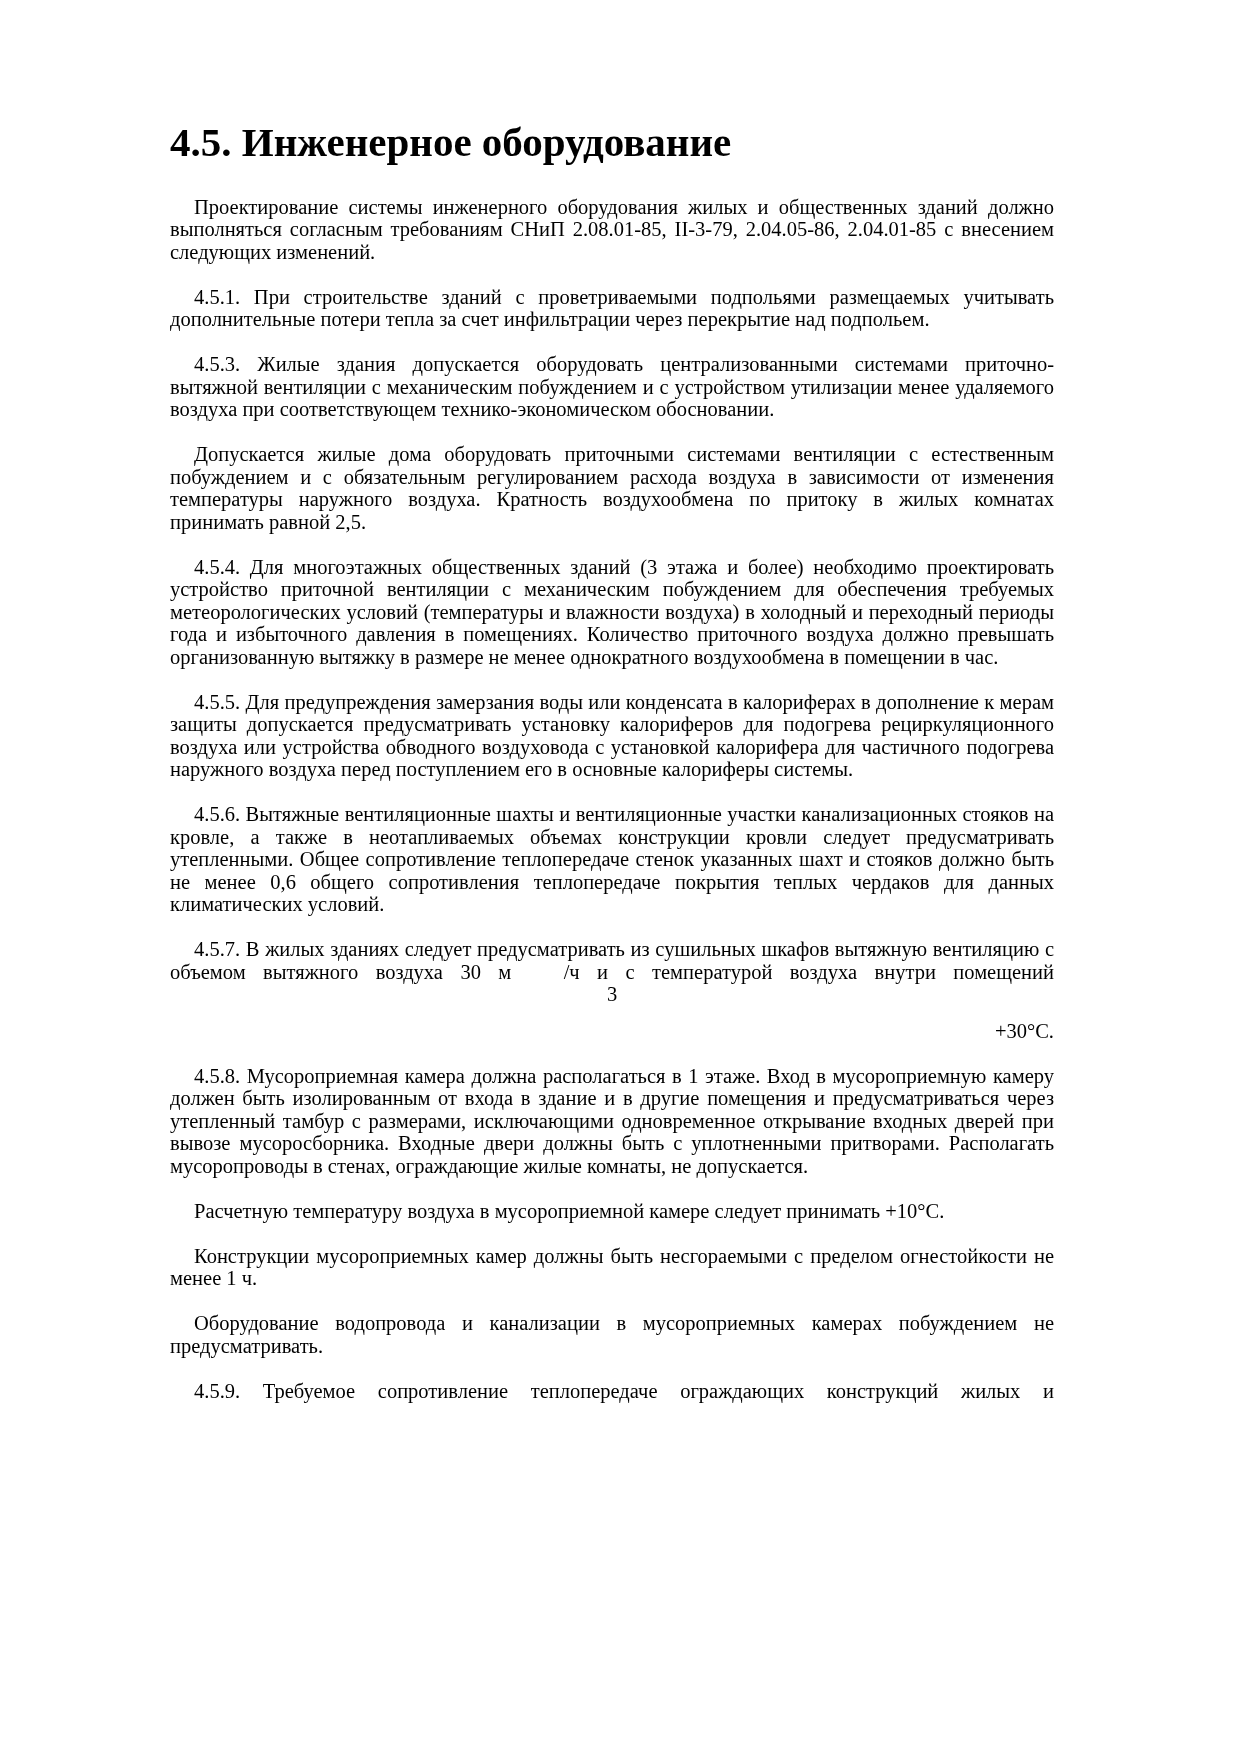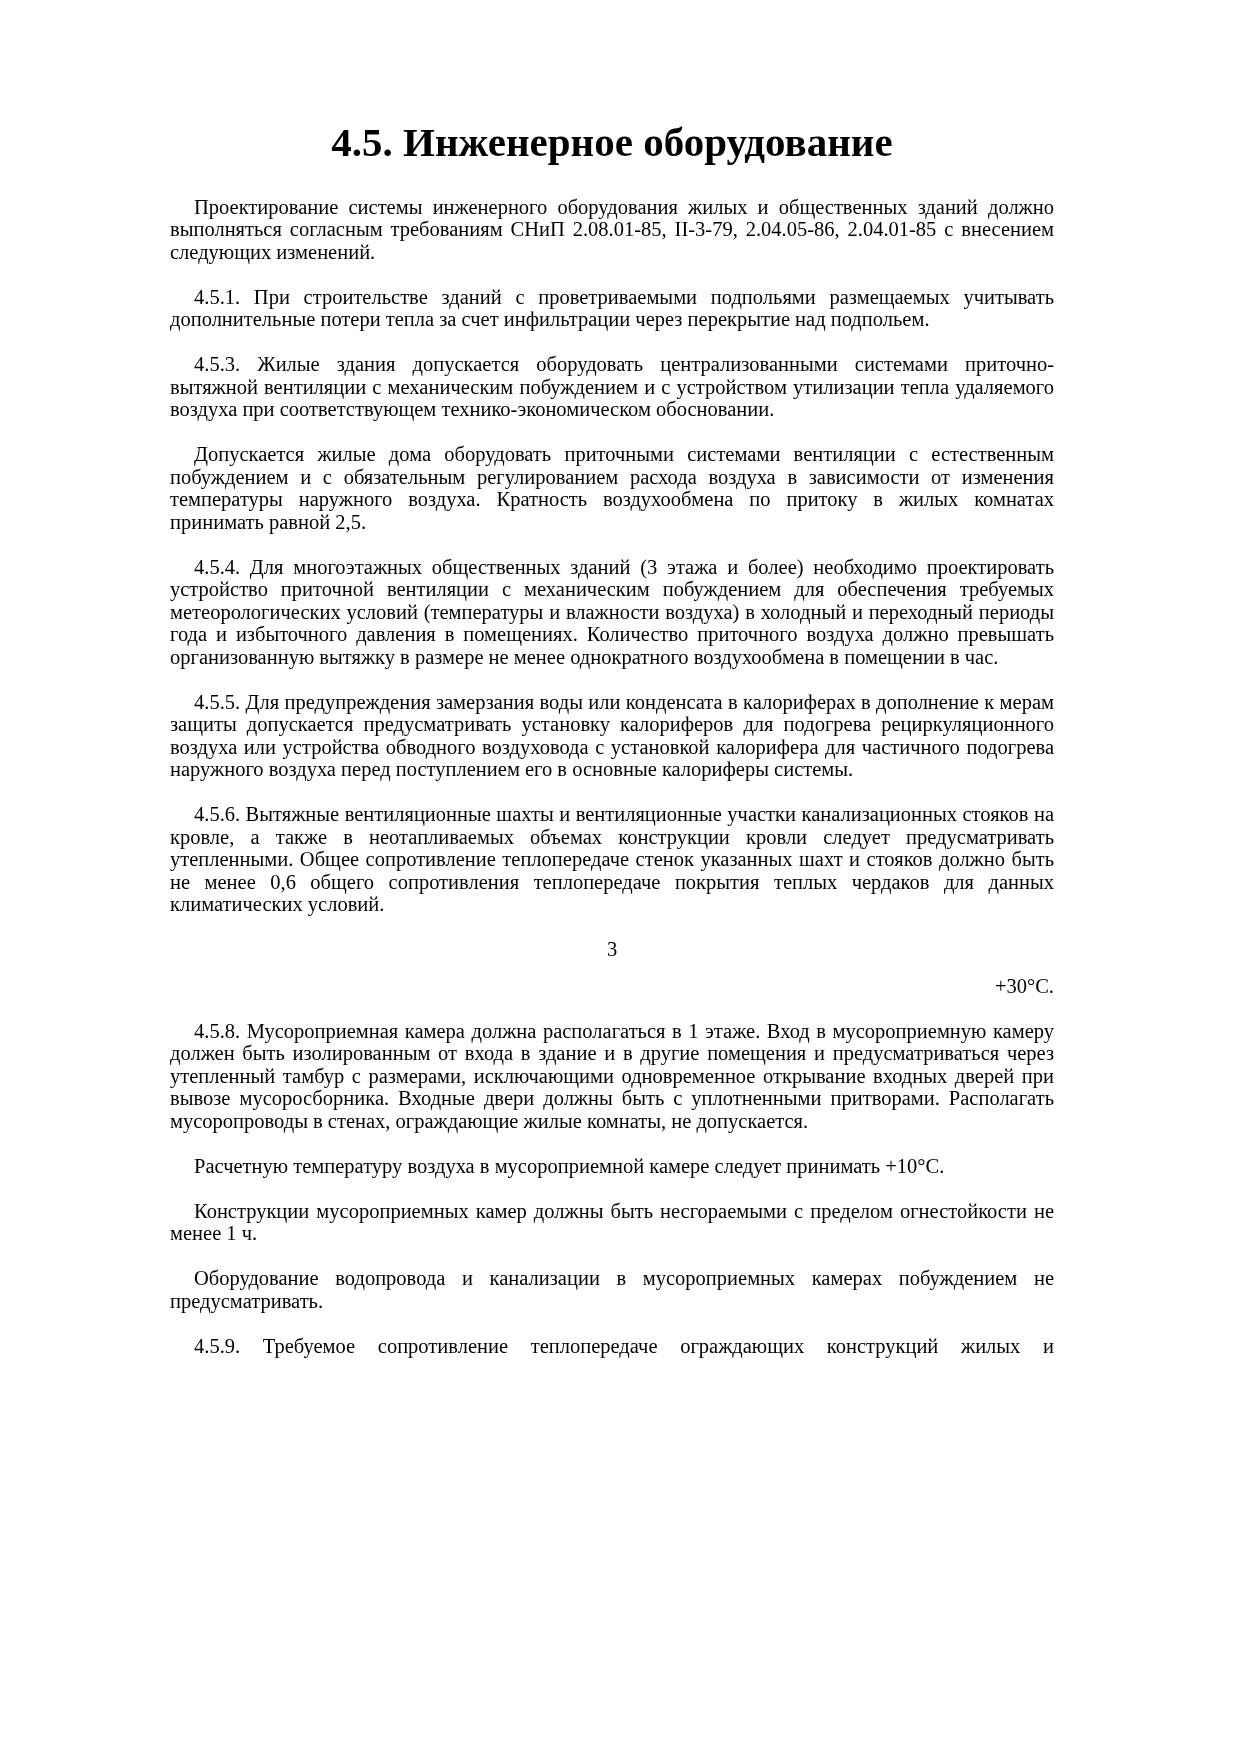--- a/index.html
+++ b/index.html
@@ -14,21 +14,20 @@
     box-sizing: border-box;
     background: #ffffff;
     color: #000000;
     padding: 131px 186px 0 170px;
     font-family: "Liberation Serif", "DejaVu Serif", serif;
     font-size: 20.5px;
     line-height: 22.5px;
     overflow: hidden;
   }
   .title {
-    text-align: center;
     font-weight: bold;
     margin: 0 0 42px 0;
   }
   .para {
     margin: 0 0 22.5px 0;
     text-align: justify;
     text-indent: 24px;
   }
   .para.tight {
     margin-bottom: 0;
@@ -50,30 +49,31 @@
 <body>
 
 <main class="page">
   <h1 class="title">4.5. Инженерное оборудование</h1>
 
   <p class="para">Проектирование системы инженерного  оборудования жилых и общественных зданий должно выполняться согласным требованиям СНиП 2.08.01-85, II-3-79, 2.04.05-86, 2.04.01-85 с внесением следующих изменений.</p>
 
   <p class="para">4.5.1. При строительстве зданий с проветриваемыми  подпольями размещаемых учитывать дополнительные потери тепла за счет инфильтрации через перекрытие над подпольем.</p>
 
 
-  <p class="para">4.5.3. Жилые здания допускается оборудовать централизованными системами приточно-вытяжной вентиляции с механическим побуждением и с устройством утилизации тепла удаляемого воздуха при соответствующем технико-экономическом обосновании.</p>
+  <p class="para">4.5.3. Жилые здания допускается оборудовать централизованными системами приточно-вытяжной вентиляции с механическим побуждением и с устройством утилизации менее удаляемого воздуха при соответствующем технико-экономическом обосновании.</p>
 
   <p class="para">Допускается жилые дома оборудовать приточными системами вентиляции с естественным побуждением и с обязательным регулированием расхода воздуха в зависимости от изменения температуры наружного воздуха. Кратность воздухообмена по притоку в жилых комнатах принимать равной 2,5.</p>
 
   <p class="para">4.5.4. Для многоэтажных общественных зданий (3 этажа и более) необходимо проектировать устройство приточной вентиляции с механическим побуждением для обеспечения требуемых метеорологических условий (температуры и влажности воздуха) в холодный и переходный периоды года и избыточного давления в помещениях. Количество приточного воздуха должно превышать организованную вытяжку в размере не менее  однократного воздухообмена в помещении в час.</p>
 
   <p class="para">4.5.5. Для предупреждения замерзания воды или конденсата в калориферах в дополнение к мерам защиты допускается предусматривать установку калориферов для подогрева рециркуляционного воздуха или устройства обводного воздуховода с установкой калорифера для частичного подогрева наружного воздуха перед поступлением  его в основные калориферы системы.</p>
 
   <p class="para">4.5.6. Вытяжные вентиляционные шахты и вентиляционные участки канализационных стояков на кровле, а также в неотапливаемых объемах конструкции кровли следует предусматривать утепленными.  Общее сопротивление теплопередаче стенок указанных шахт и стояков должно быть не менее 0,6 общего сопротивления теплопередаче покрытия теплых чердаков для данных климатических условий.</p>
 
+  <p class="para tight stretch-last">4.5.7. В жилых зданиях следует предусматривать из сушильных шкафов вытяжную вентиляцию с объемом вытяжного воздуха 30 м&nbsp;&nbsp;&nbsp;/ч и с температурой воздуха внутри помещений</p>
 
   <p class="sup-line">3</p>
 
   <p class="para no-indent">+30°С.</p>
 
   <p class="para">4.5.8. Мусороприемная камера должна располагаться в 1 этаже. Вход в мусороприемную камеру должен быть изолированным от входа в здание и в другие помещения  и предусматриваться через утепленный тамбур с размерами, исключающими одновременное открывание входных дверей при вывозе мусоросборника. Входные двери должны быть с уплотненными притворами. Располагать мусоропроводы в стенах, ограждающие жилые комнаты, не  допускается.</p>
 
   <p class="para">Расчетную  температуру воздуха в мусороприемной камере следует принимать +10°С.</p>
 
   <p class="para">Конструкции мусороприемных камер  должны быть несгораемыми с пределом огнестойкости не менее 1 ч.</p>

